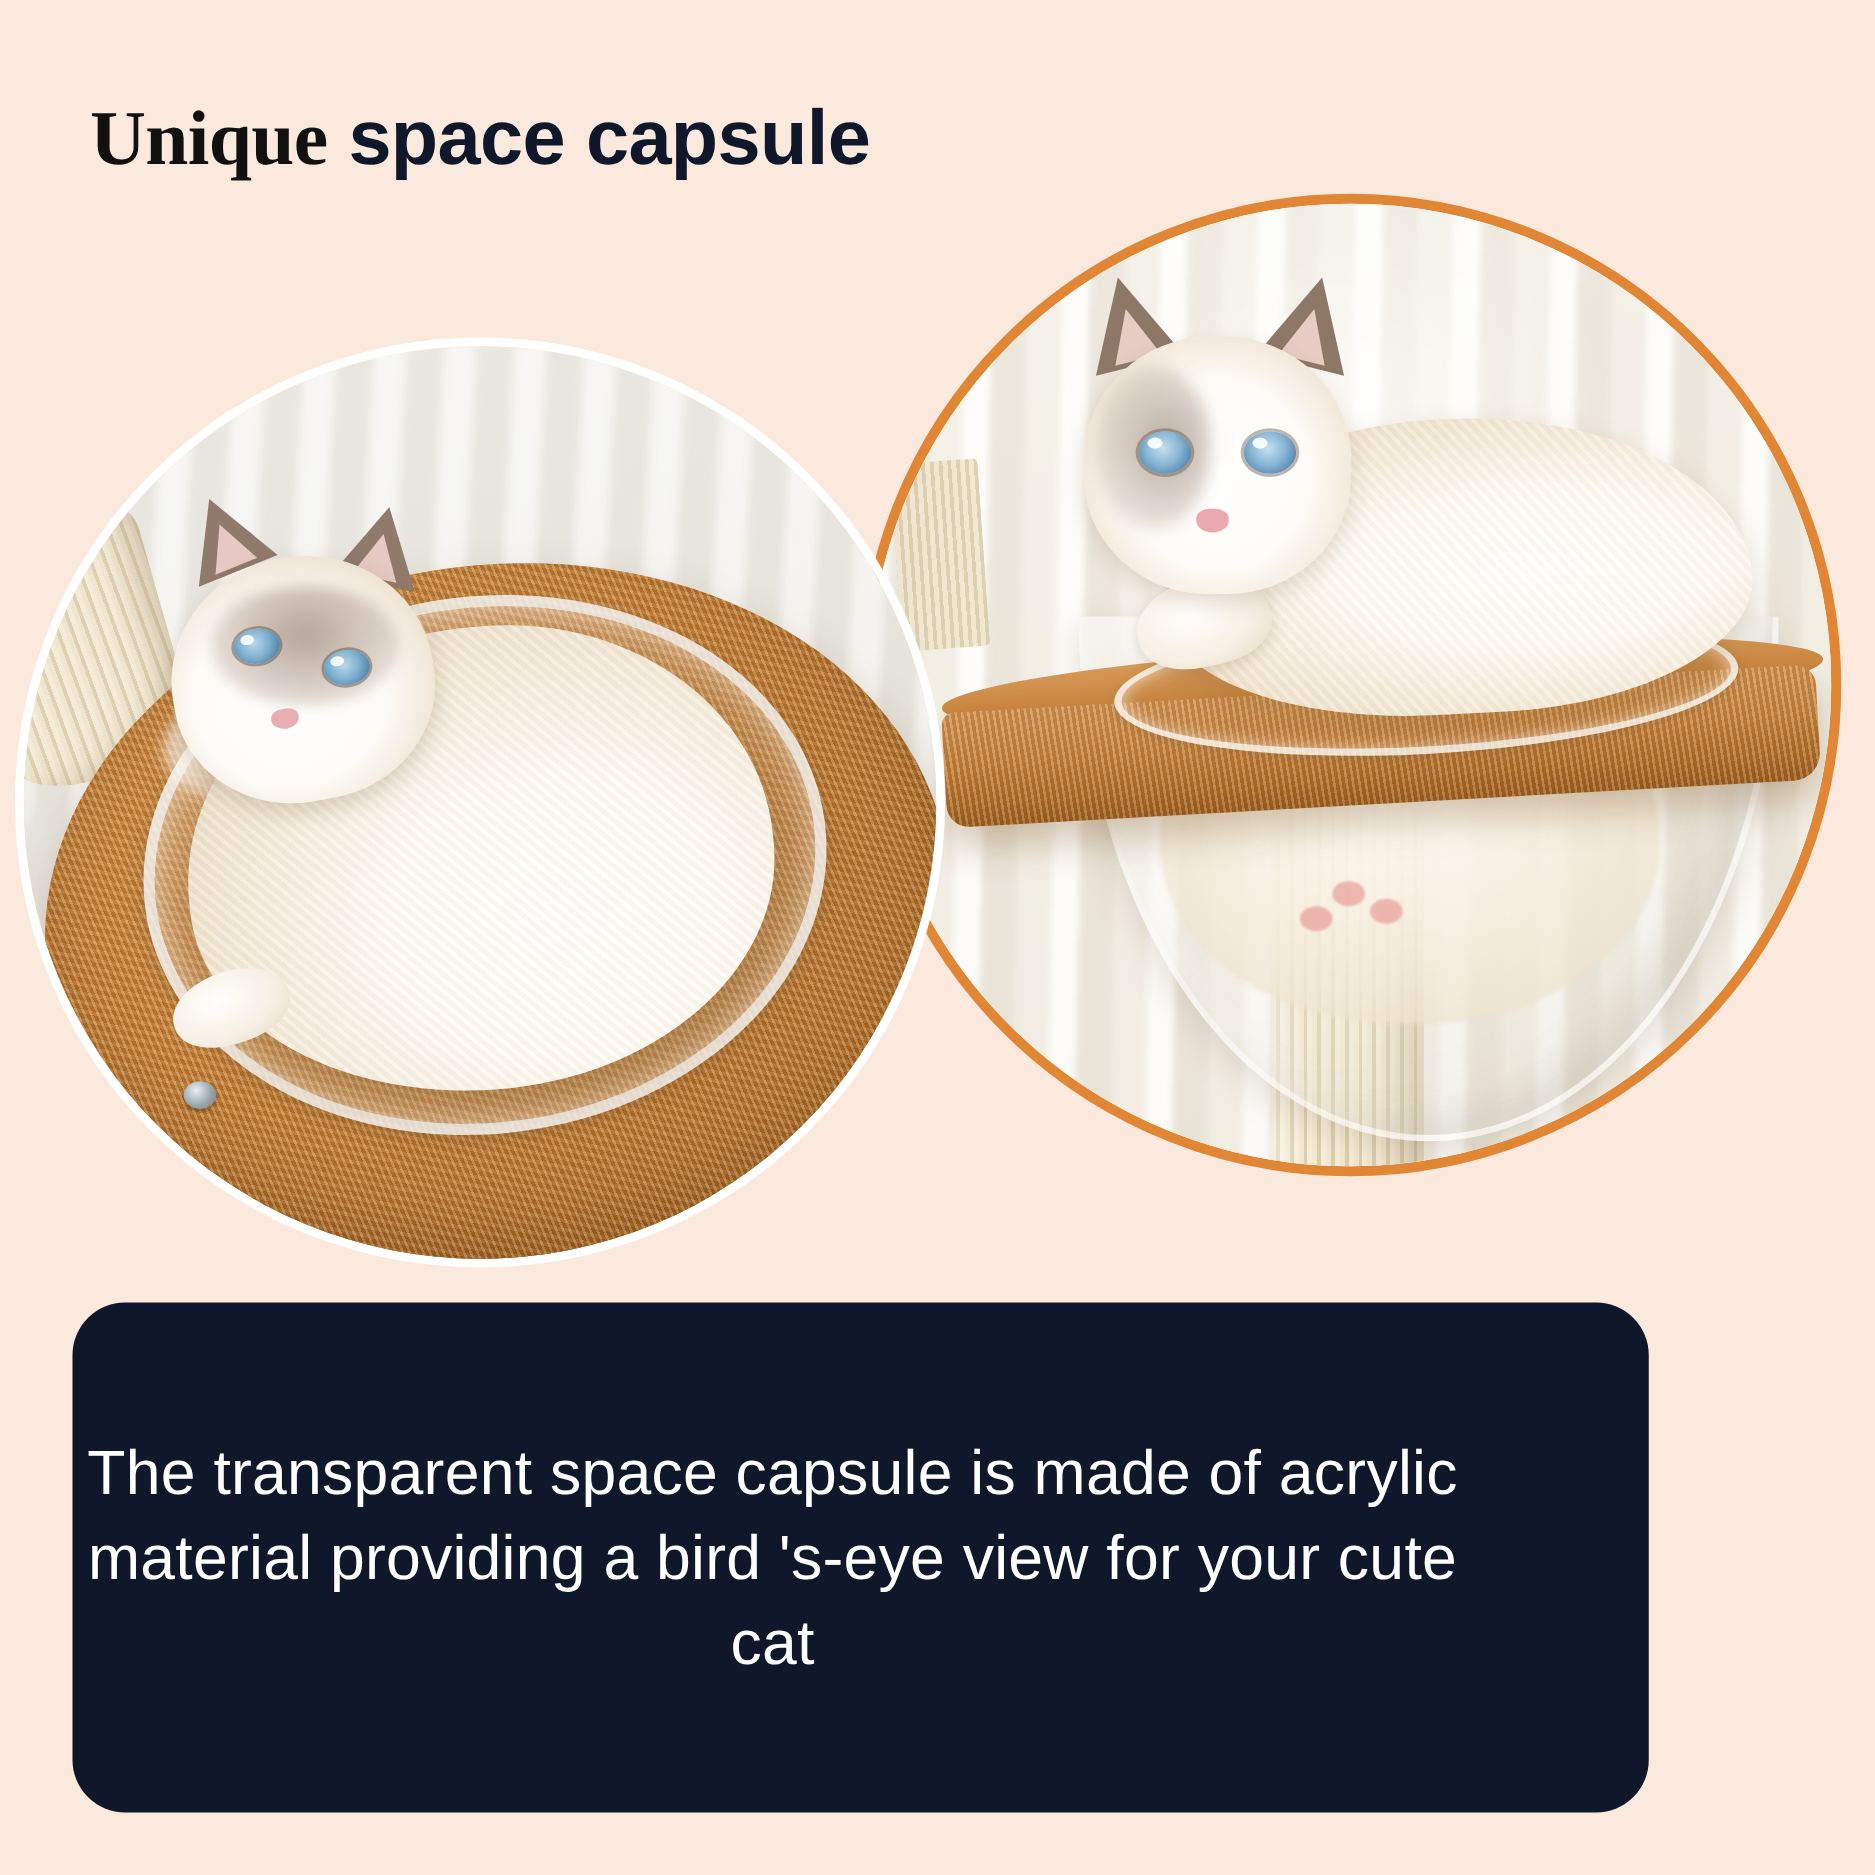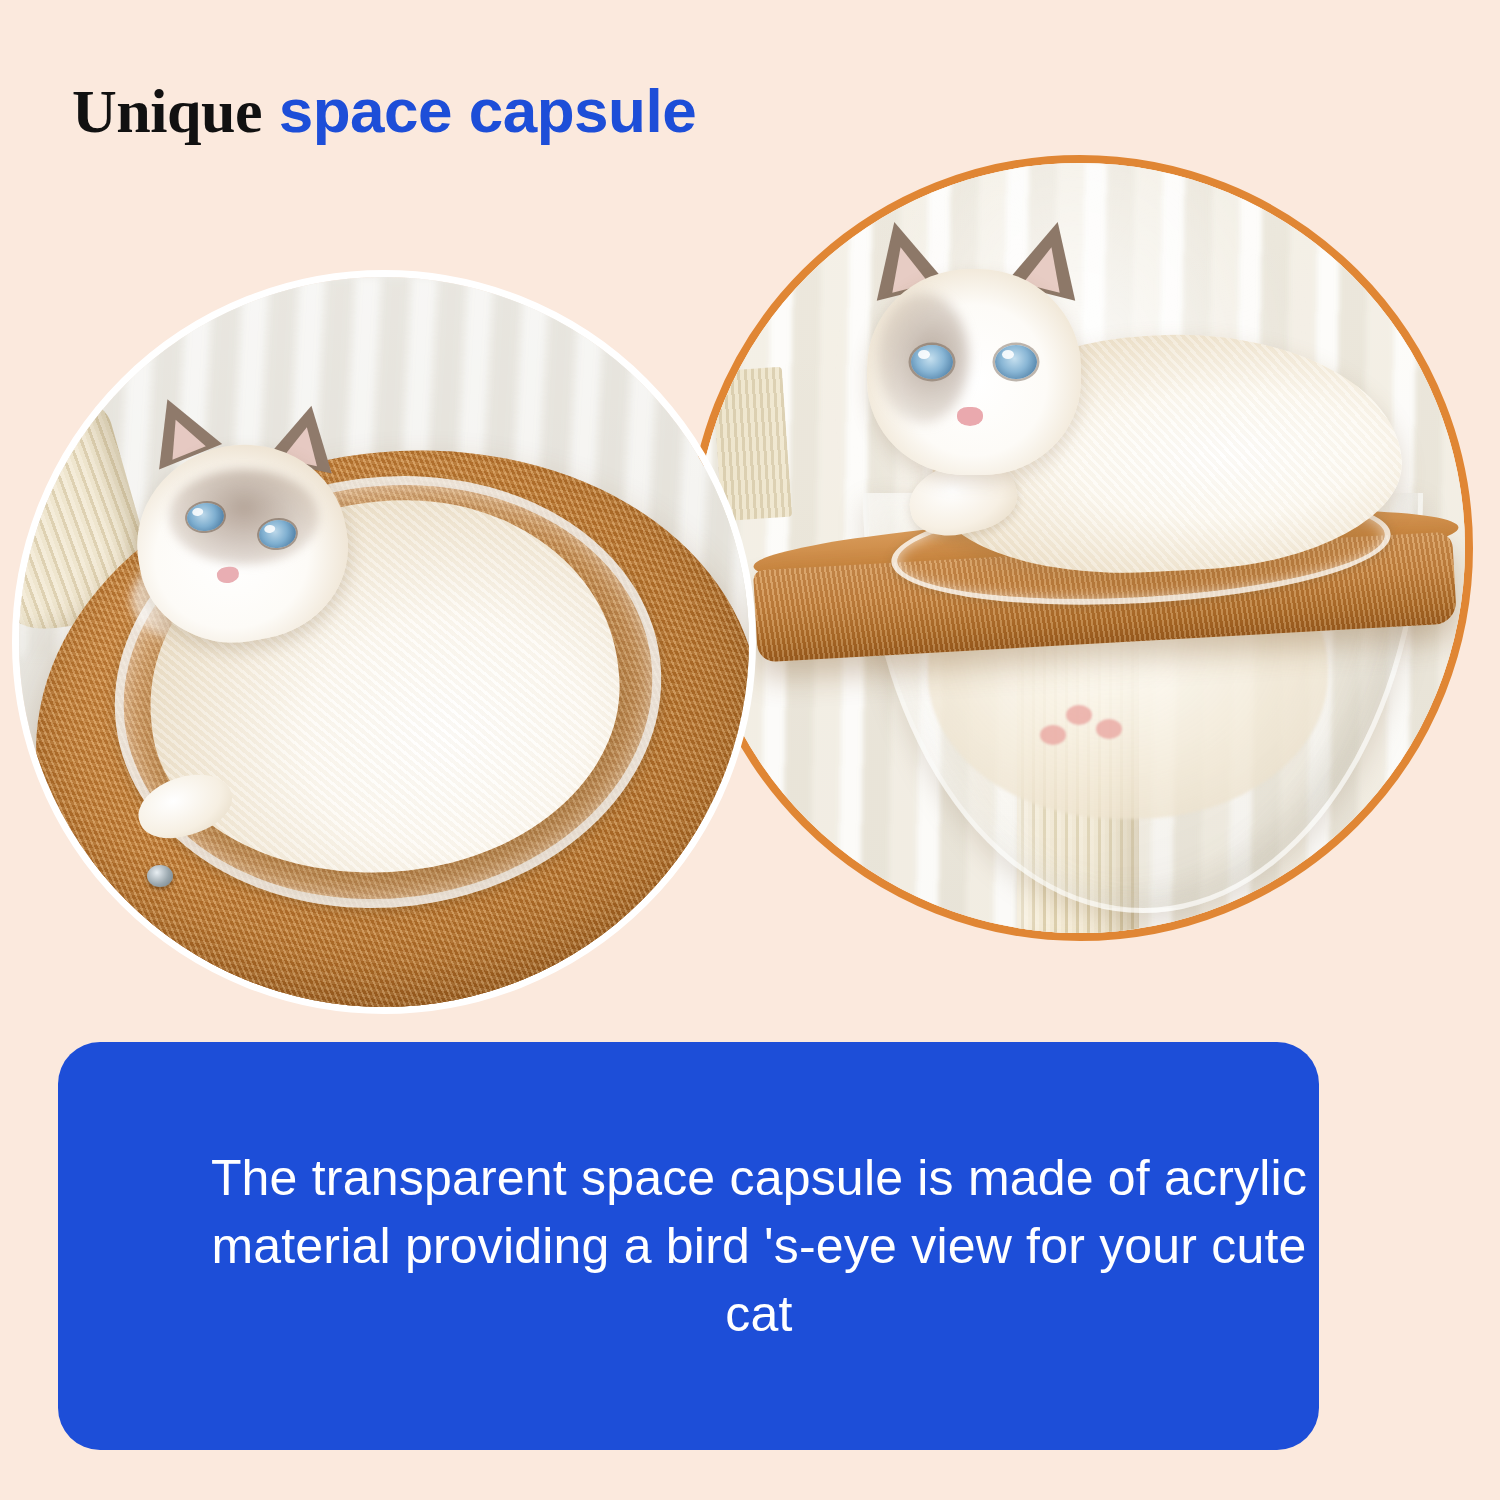--- a/index.html
+++ b/index.html
@@ -20,21 +20,21 @@
     position: absolute;
     left: 72px;
     top: 78px;
     font-size: 62px;
     font-weight: 700;
     letter-spacing: -0.5px;
     line-height: 1.05;
     white-space: nowrap;
   }
   .headline .word-black { color: #111111; font-family: Liberation Serif, serif; }
-  .headline .word-accent { color: #1d4ed8; }
+  .headline .word-accent { color: #0f172a; }
 
   
   .photo-circle {
     position: absolute;
     border-radius: 50%;
     overflow: hidden;
   }
 
   .photo-left {
     left: 12px;
@@ -457,25 +457,25 @@
     box-shadow: 0 4px 10px rgba(130,100,60,0.20);
   }
 
   
   .caption-panel {
     position: absolute;
     left: 58px;
     top: 1042px;
     width: 1261px;
     height: 408px;
-    background: #1d4ed8;
+    background: #0f172a;
     border-radius: 42px;
     display: flex;
     align-items: center;
-    justify-content: flex-end;
+    justify-content: flex-start;
     z-index: 5;
   }
   .caption-text {
     color: #FFFFFF;
     font-size: 50px;
     line-height: 1.36;
     text-align: center;
     font-weight: 400;
     max-width: 1120px;
     letter-spacing: 0.2px;

